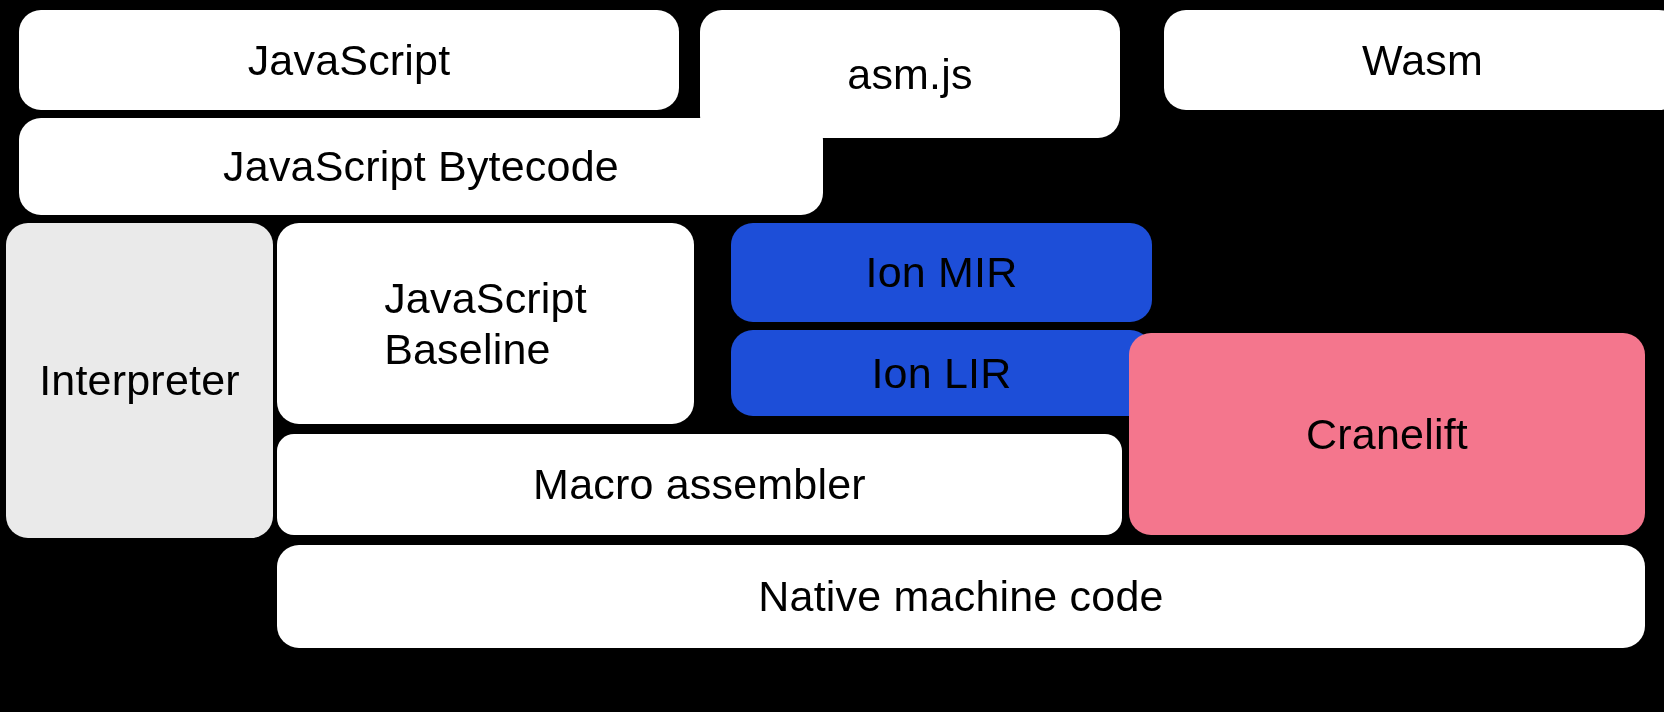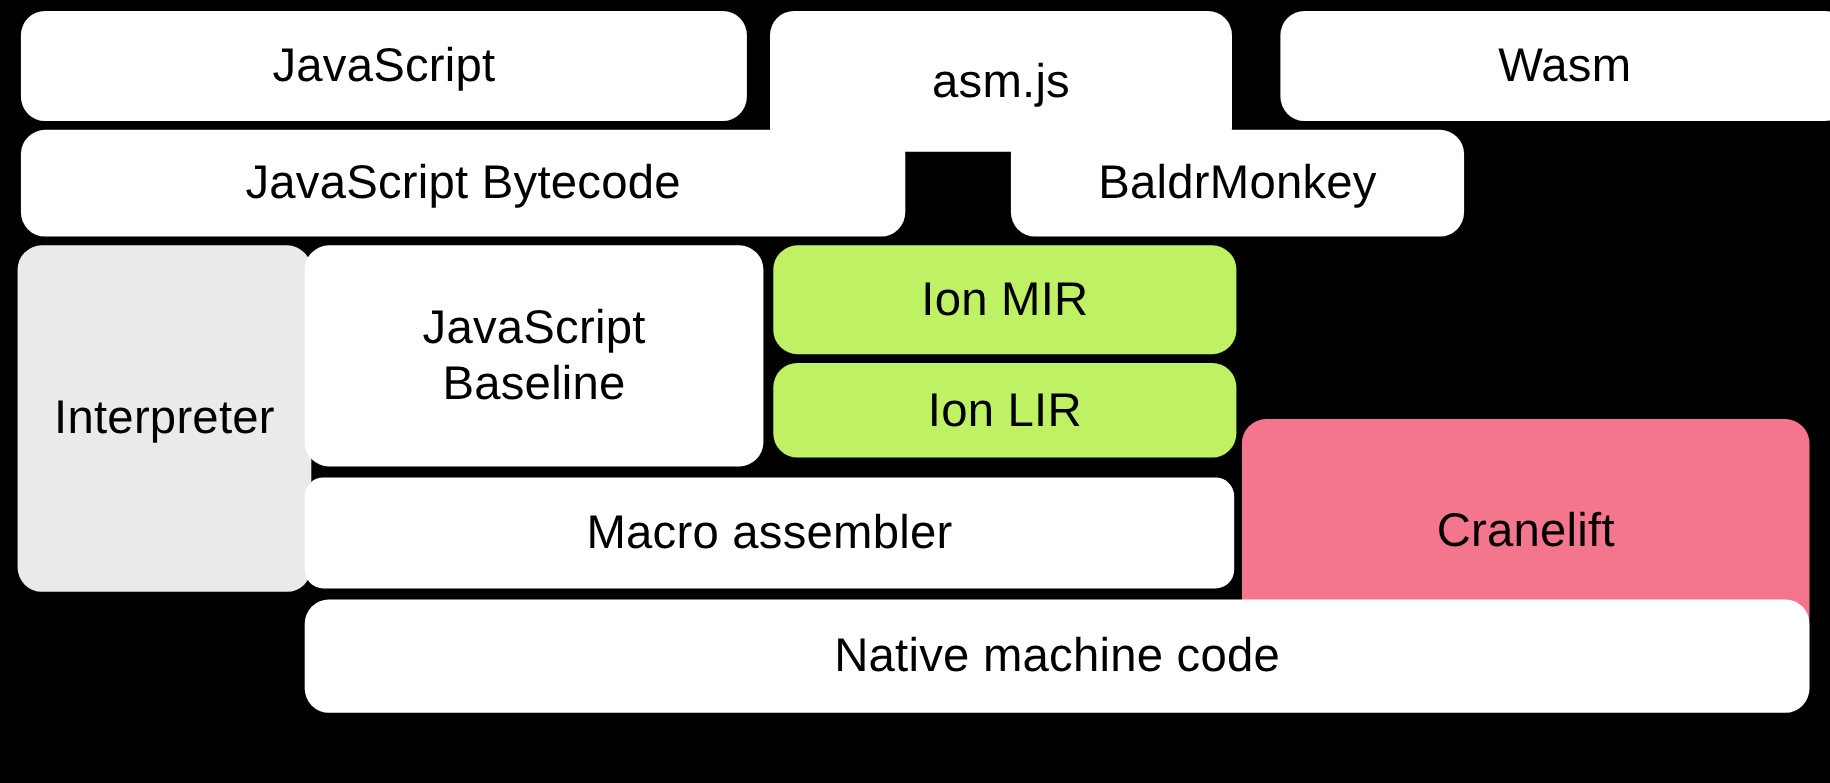--- a/index.html
+++ b/index.html
@@ -18,58 +18,56 @@
     background: #000000;
     overflow: hidden;
   }
   .node {
     position: absolute;
     box-sizing: border-box;
     border-radius: 22px;
     display: flex;
     align-items: center;
     justify-content: center;
-    text-align: center;
     color: #000000;
     font-size: 43px;
     line-height: 1.18;
     letter-spacing: 0.2px;
     font-weight: 400;
     white-space: pre-line;
     padding: 0 10px;
     user-select: none;
   }
   .fill-white  { background: #FFFFFF; }
   .fill-gray   { background: #EAEAEA; }
-  .fill-green  { background: #bef264; }
+  .fill-green  { background: #1d4ed8; margin-left: 28px; }
   .fill-pink   { background: #F4768D; }
 </style>
 </head>
 <body>
 
 <div id="diagram">
 
   <div class="node fill-white" style="left:19px; top:10px; width:660px; height:100px;">JavaScript</div>
 
   <div class="node fill-white" style="left:700px; top:10px; width:420px; height:128px;">asm.js</div>
 
   <div class="node fill-white" style="left:1164px; top:10px; width:517px; height:100px;">Wasm</div>
 
   <div class="node fill-white" style="left:19px; top:118px; width:804px; height:97px;">JavaScript Bytecode</div>
 
-  <div class="node fill-white" style="left:919px; top:118px; width:412px; height:97px;">BaldrMonkey</div>
 
-  <div class="node fill-gray" style="left:16px; top:223px; width:267px; height:315px;">Interpreter</div>
+  <div class="node fill-gray" style="left:6px; top:223px; width:267px; height:315px;">Interpreter</div>
 
   <div class="node fill-white" style="left:277px; top:223px; width:417px; height:201px;">JavaScript
 Baseline</div>
 
   <div class="node fill-green" style="left:703px; top:223px; width:421px; height:99px;">Ion MIR</div>
 
   <div class="node fill-green" style="left:703px; top:330px; width:421px; height:86px;">Ion LIR</div>
 
-  <div class="node fill-pink" style="left:1129px; top:333px; width:516px; height:202px;margin-top:48px;">Cranelift</div>
+  <div class="node fill-pink" style="left:1129px; top:333px; width:516px; height:202px;">Cranelift</div>
 
   <div class="node fill-white" style="left:277px; top:434px; width:845px; height:101px;border-radius:17px;">Macro assembler</div>
 
   <div class="node fill-white" style="left:277px; top:545px; width:1368px; height:103px;">Native machine code</div>
 
 </div>
 
 </body></html>

